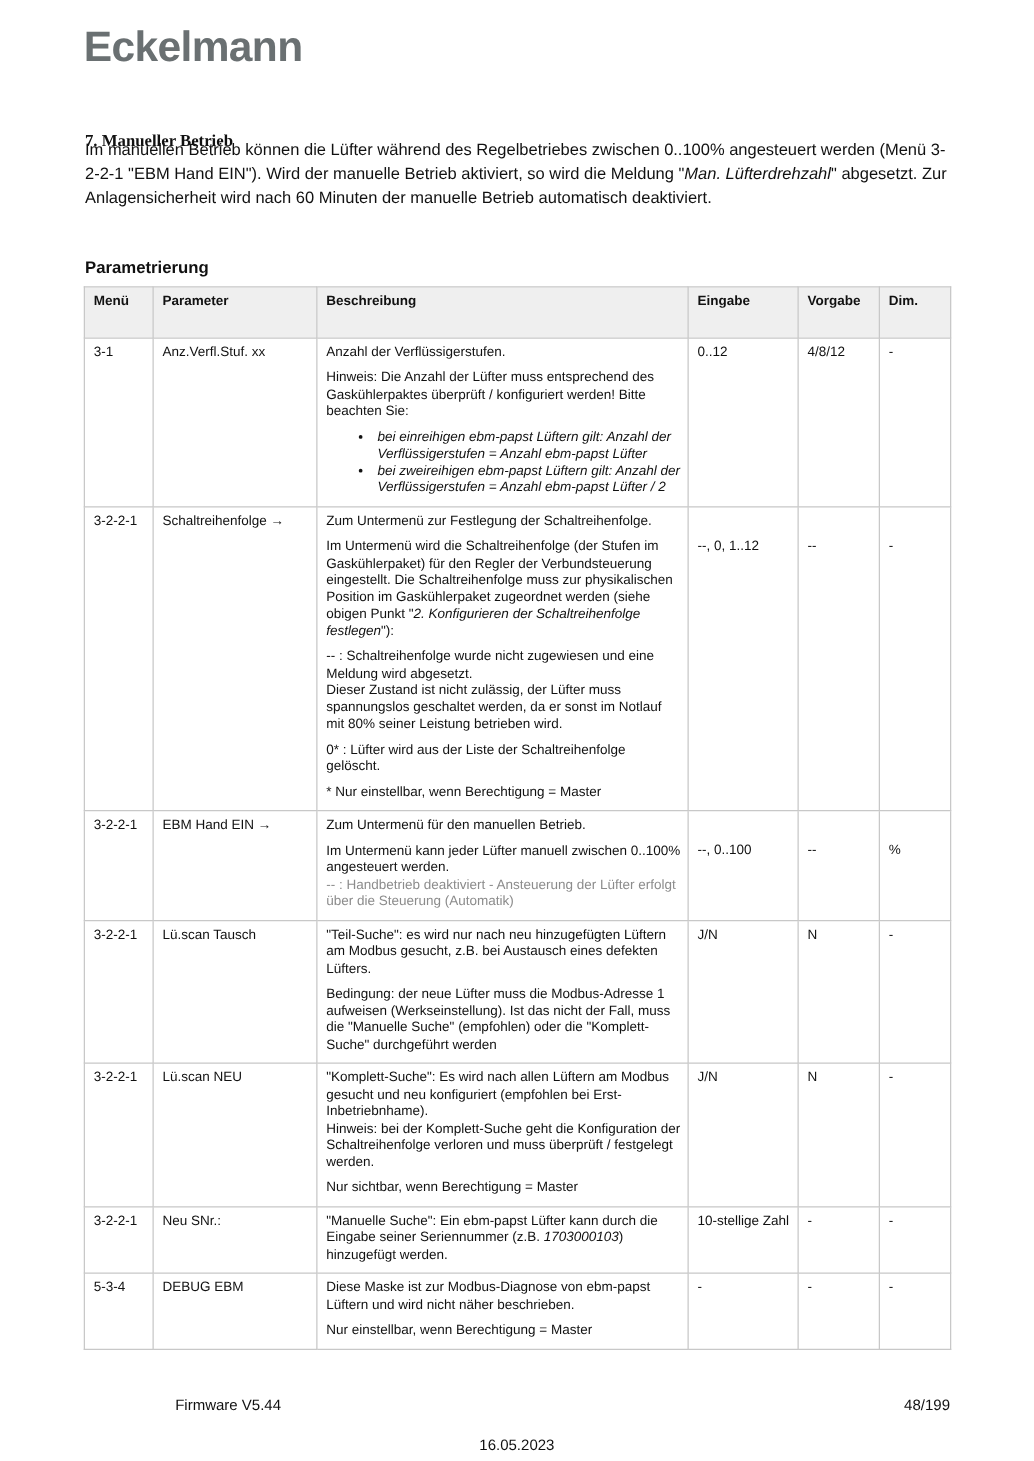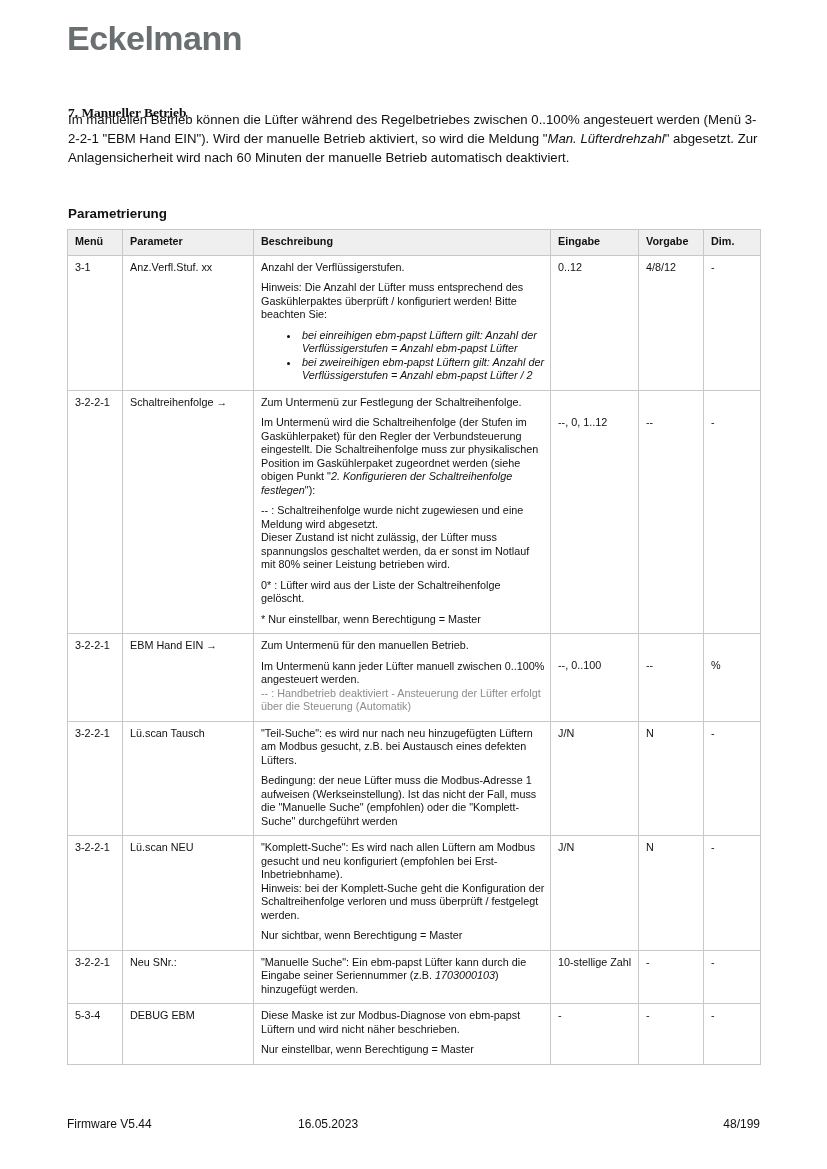--- a/index.html
+++ b/index.html
@@ -28,37 +28,37 @@
     font-size:10.8px;line-height:13.5px;color:#111;}
   col.c-menu{width:55px;}
   col.c-param{width:131px;}
   col.c-desc{width:297px;}
   col.c-ein{width:88px;}
   col.c-vor{width:65px;}
   col.c-dim{width:57px;}
   th,td{border:1px solid #c8c8c8;vertical-align:top;}
   th{
     background:#efefef;text-align:left;font-weight:bold;
-    padding:5px 6px 6px 7px;font-size:10.8px;
+    padding:5px 6px 21px 7px;font-size:10.8px;
   }
   td.cell{padding:5px 4px 7px 7px;}
   td.band-cell{background:#efefef;font-weight:bold;padding:5px 6px 6px 7px;}
   td.desc-cell p{margin:0 0 7px 0;white-space:pre-line;}
   td.desc-cell p:last-child{margin-bottom:0;}
   td.desc-cell ul{margin:1px 0 0 0;padding-left:39px;list-style:disc outside;font-style:italic;}
   td.desc-cell li{margin:0;padding:0 0 0 2px;}
   td.val-cell.offset{padding-top:25px;}
   .it{font-style:italic;}
   .muted{color:#8c8c8c;}
   .footer{
     position:absolute;left:67px;top:1117px;width:693px;
     font-size:12px;display:flex;
   }
-  .footer .f-left{flex:1;text-align:left;}
-  .footer .f-center{flex:1;text-align:left;}
+  .footer .f-left{flex:1;text-align:center;}
+  .footer .f-center{flex:1;text-align:center;margin-top:32px;}
   .footer .f-right{flex:1;text-align:right;}
 </style>
 </head>
 <body>
 
 <div class="page">
 
   <div class="logo">Eckelmann</div>
 
   <div class="section-heading">7. Manueller Betrieb</div>

